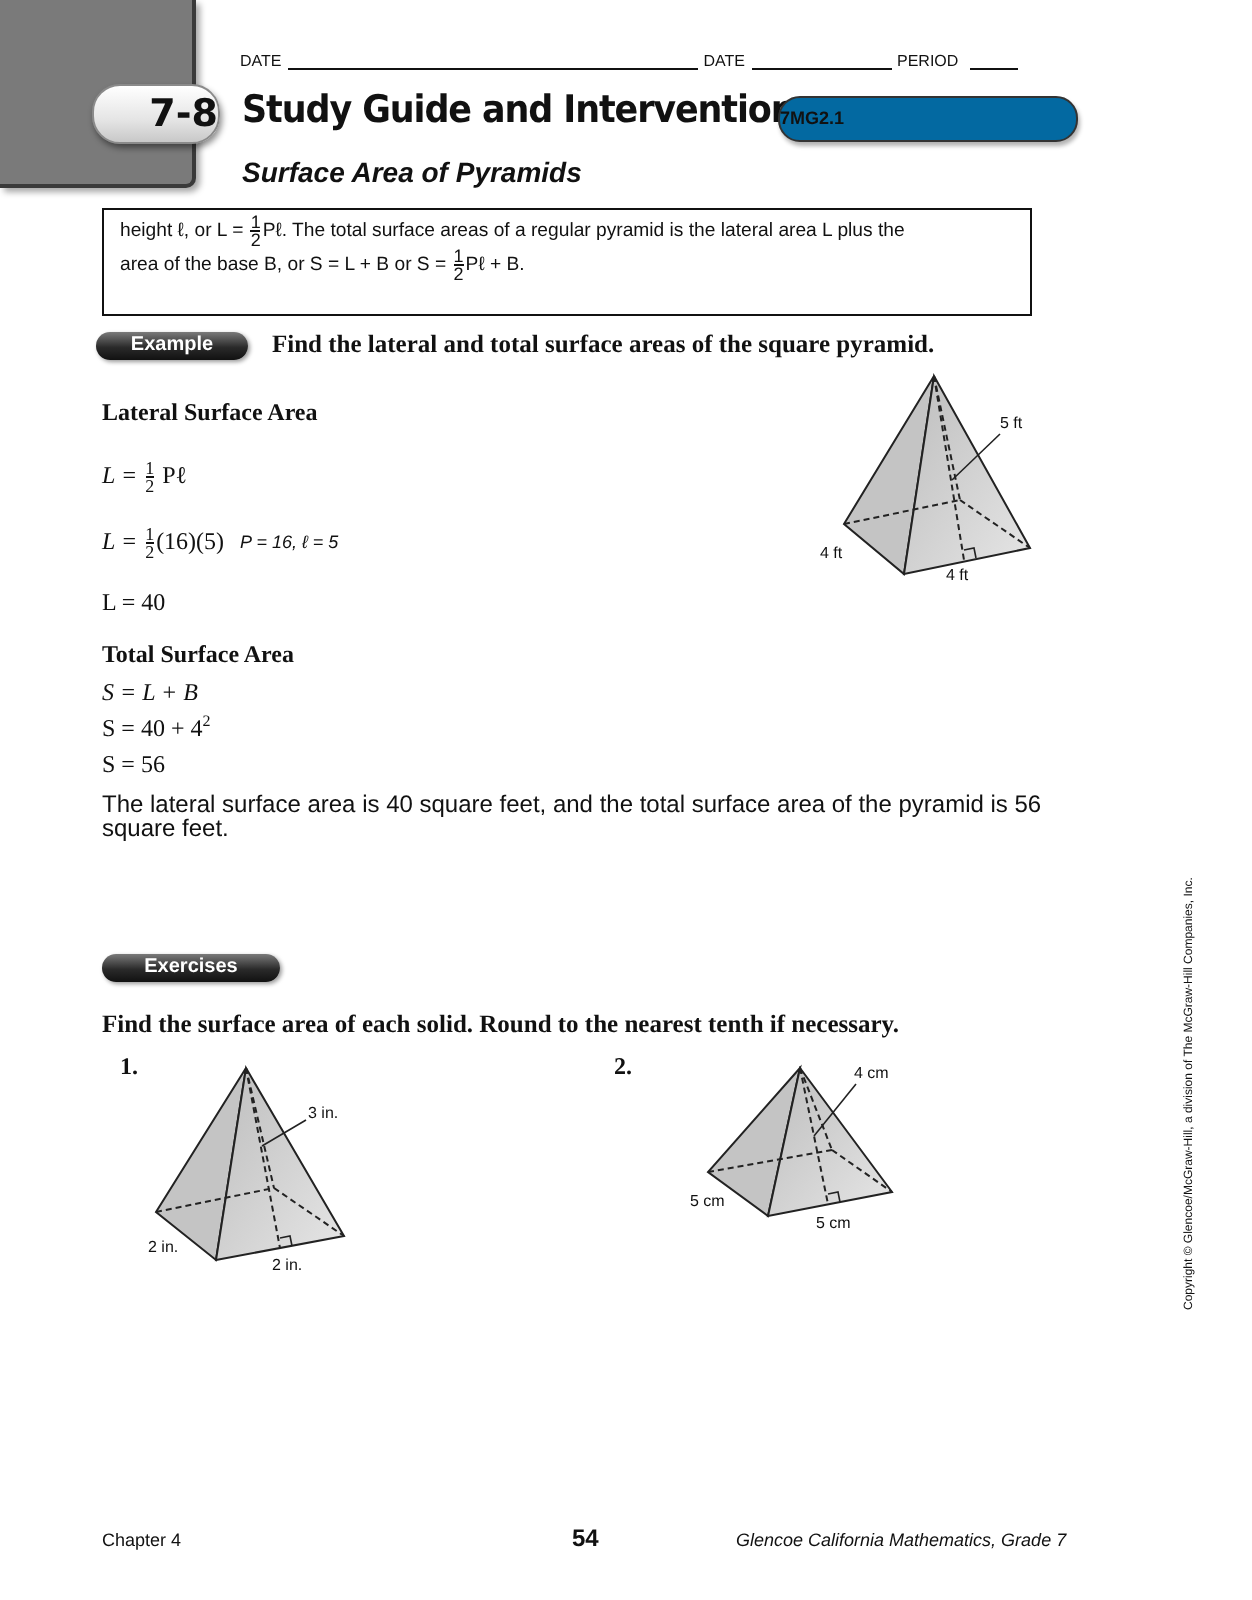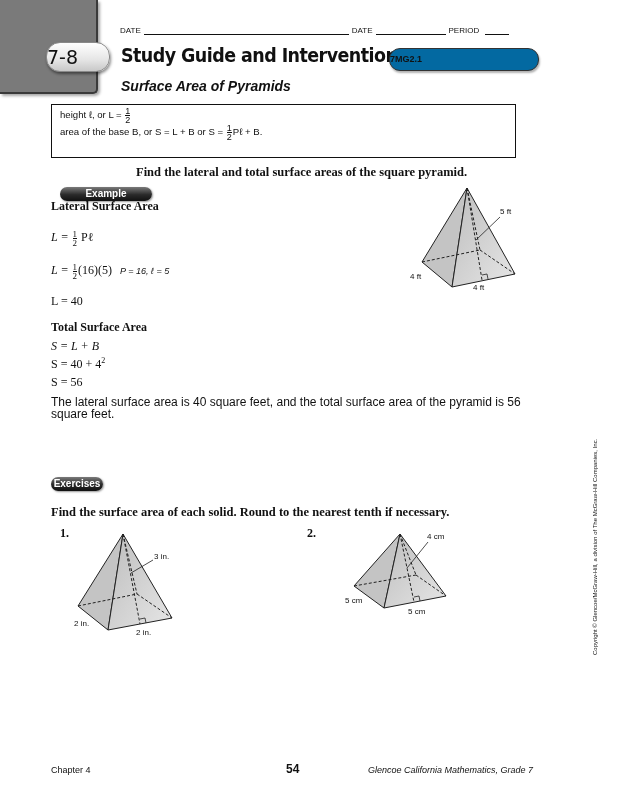--- a/index.html
+++ b/index.html
@@ -1,20 +1,20 @@
 <!DOCTYPE html>
 <html><head>
 <meta charset="utf-8">
 <style>
   html, body { margin:0; padding:0; }
   body { width:626px; height:800px; background:#ffffff; position:relative; overflow:hidden; font-family:"Liberation Sans", sans-serif; color:#111; }
   .tab-block { position:absolute; left:0; top:0; width:96px; height:92px; background:#7a7a7a; border-right:2px solid #3a3a3a; border-bottom:2px solid #3a3a3a; border-bottom-right-radius:5px; box-shadow:2px 2px 3px rgba(0,0,0,0.35); }
   .name-row { position:absolute; top:26px; left:120px; font-size:8px; display:flex; align-items:flex-end; }
   .name-row .line { display:inline-block; border-bottom:1px solid #111; height:8px; margin:0 3px; }
-  .lesson-pill { position:absolute; left:46px; top:42px; width:62px; height:28px; border-radius:14px; background:linear-gradient(#ffffff,#e5e5e5 60%,#c8c8c8); border:1px solid #8a8a8a; box-shadow:1px 2px 3px rgba(0,0,0,0.45); font-family:"DejaVu Sans", sans-serif; font-weight:normal; font-size:19px; text-align:left; line-height:28px; color:#111; }
+  .lesson-pill { position:absolute; left:46px; top:42px; width:62px; height:28px; border-radius:14px; background:linear-gradient(#ffffff,#e5e5e5 60%,#c8c8c8); border:1px solid #8a8a8a; box-shadow:1px 2px 3px rgba(0,0,0,0.45); font-family:"DejaVu Sans", sans-serif; font-weight:bold; font-size:19px; text-align:right; line-height:28px; color:#111; }
   .title { position:absolute; left:121px; top:44px; font-family:"DejaVu Sans", sans-serif; font-weight:bold; font-size:19px; letter-spacing:-0.6px; transform:scaleX(0.92); transform-origin:left; }
   .standard-pill { position:absolute; left:389px; top:48px; width:148px; height:21px; border:1px solid #333; border-radius:11px; background:#0369a1; box-shadow:1px 2px 2px rgba(0,0,0,0.3); font-size:9px; font-weight:bold; text-align:left; line-height:21px; }
   .subtitle { position:absolute; left:121px; top:78px; font-size:14px; font-style:italic;font-weight:bold; }
   .def-box { position:absolute; left:51px; top:104px; width:465px; height:54px; border:1px solid #111; font-size:9.6px; line-height:16px; padding:2px 8px; box-sizing:border-box; }
   .frac { display:inline-block; vertical-align:middle; text-align:center; font-size:9px; line-height:8px; margin:0 1px; }
   .frac span { display:block; }
   .frac .num { border-bottom:1px solid #111; }
   .label-pill { position:absolute; height:14px; border-radius:7px; background:linear-gradient(#7a7a7a,#2a2a2a 55%,#111); color:#fff; font-weight:bold; font-size:10px; text-align:center; line-height:14px; box-shadow:1px 1px 2px rgba(0,0,0,0.4); }
   .heading { position:absolute; font-family:"Liberation Serif", serif; font-weight:bold; font-size:12px; }
   .eq { position:absolute; font-family:"Liberation Serif", serif; font-size:12px; }
@@ -40,25 +40,25 @@
   <span>PERIOD</span>
   <span class="line" style="width:24px;margin-left:6px"></span>
 </div>
 
 <div class="lesson-pill">7-8</div>
 <div class="title">Study Guide and Intervention</div>
 <div class="standard-pill">7MG2.1</div>
 <div class="subtitle">Surface Area of Pyramids</div>
 
 <div class="def-box">
-  <div><span>height ℓ, or L = </span><span class="frac"><span class="num">1</span><span>2</span></span></div>
+  <div><span>height ℓ, or L = </span><span class="frac"><span class="num">1</span><span>2</span></span><span>Pℓ. The total surface areas of a regular pyramid is the lateral area L plus the</span></div>
   <div><span>area of the base B, or S = L + B or S = </span><span class="frac"><span class="num">1</span><span>2</span></span><span>Pℓ + B.</span></div>
 </div>
 
-<div class="label-pill" style="left:60px;top:166px;width:92px;margin-top:21px;">Example</div>
+<div class="label-pill" style="left:48px;top:166px;width:76px;">Example</div>
 <div class="heading" style="left:136px;top:165px;font-size:12.5px;">Find the lateral and total surface areas of the square pyramid.</div>
 
 <div class="heading" style="left:51px;top:199px;">Lateral Surface Area</div>
 
 <div class="eq" style="left:51px;top:230px;"><i>L = </i><span class="frac"><span class="num">1</span><span>2</span></span><span> Pℓ</span></div>
 
 <div class="eq" style="left:51px;top:263px;"><i>L = </i><span class="frac"><span class="num">1</span><span>2</span></span><span>(16)(5)</span><span class="note" style="margin-left:8px;font-style:italic;">P = 16, ℓ = 5</span></div>
 
 <div class="eq" style="left:51px;top:294px;">L = 40</div>
 
@@ -82,21 +82,21 @@
   <line x1="80" y1="68" x2="115" y2="92" stroke="#222" stroke-dasharray="3,2"></line>
   <line x1="67" y1="6" x2="80" y2="68" stroke="#222" stroke-dasharray="3,2"></line>
   <line x1="67" y1="6" x2="82" y2="98" stroke="#222" stroke-dasharray="3,2"></line>
   <polyline points="82,93 87,92 88,97" fill="none" stroke="#222" stroke-width="0.8"></polyline>
   <line x1="76" y1="58" x2="100" y2="35" stroke="#222" stroke-width="0.8"></line>
   <text x="100" y="32">5 ft</text>
   <text x="10" y="97">4 ft</text>
   <text x="73" y="108">4 ft</text>
 </svg>
 
-<div class="label-pill" style="left:51px;top:477px;width:52px;">Exercises</div>
+<div class="label-pill" style="left:51px;top:477px;width:89px;">Exercises</div>
 <div class="instr">Find the surface area of each solid. Round to the nearest tenth if necessary.</div>
 
 <div class="num-label" style="left:60px;top:526px;">1.</div>
 <div class="num-label" style="left:307px;top:526px;">2.</div>
 
 <svg style="position:absolute;left:68px;top:528px;" width="110" height="112" viewBox="0 0 110 112">
   <polygon points="55,6 10,78 40,102" fill="#c4c4c4" stroke="#222"></polygon>
   <polygon points="55,6 40,102 104,90" fill="url(#g1)" stroke="#222"></polygon>
   <line x1="10" y1="78" x2="69" y2="66" stroke="#222" stroke-dasharray="3,2"></line>
   <line x1="69" y1="66" x2="104" y2="90" stroke="#222" stroke-dasharray="3,2"></line>

